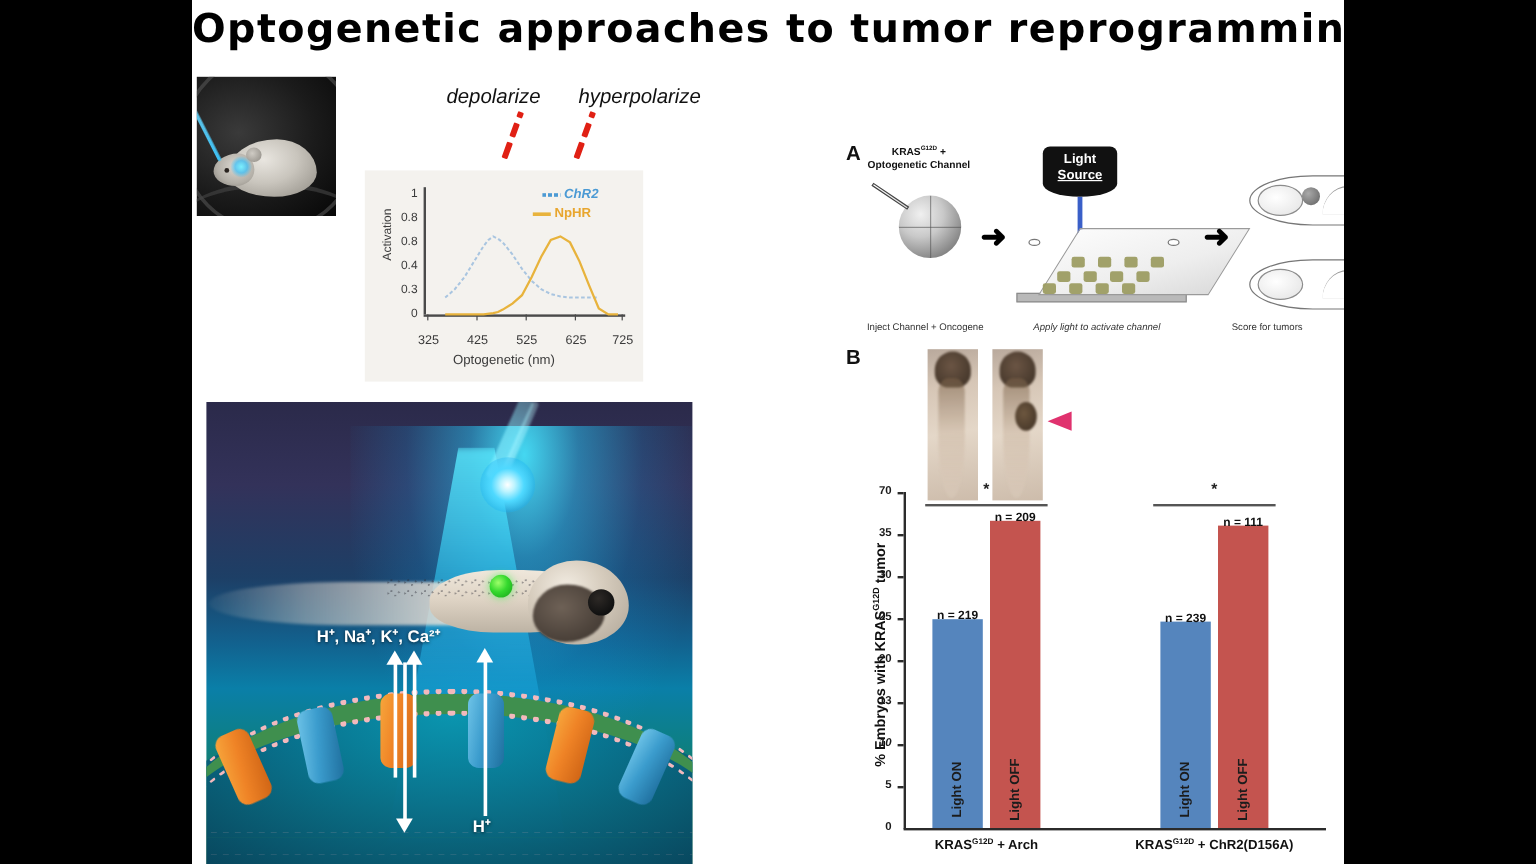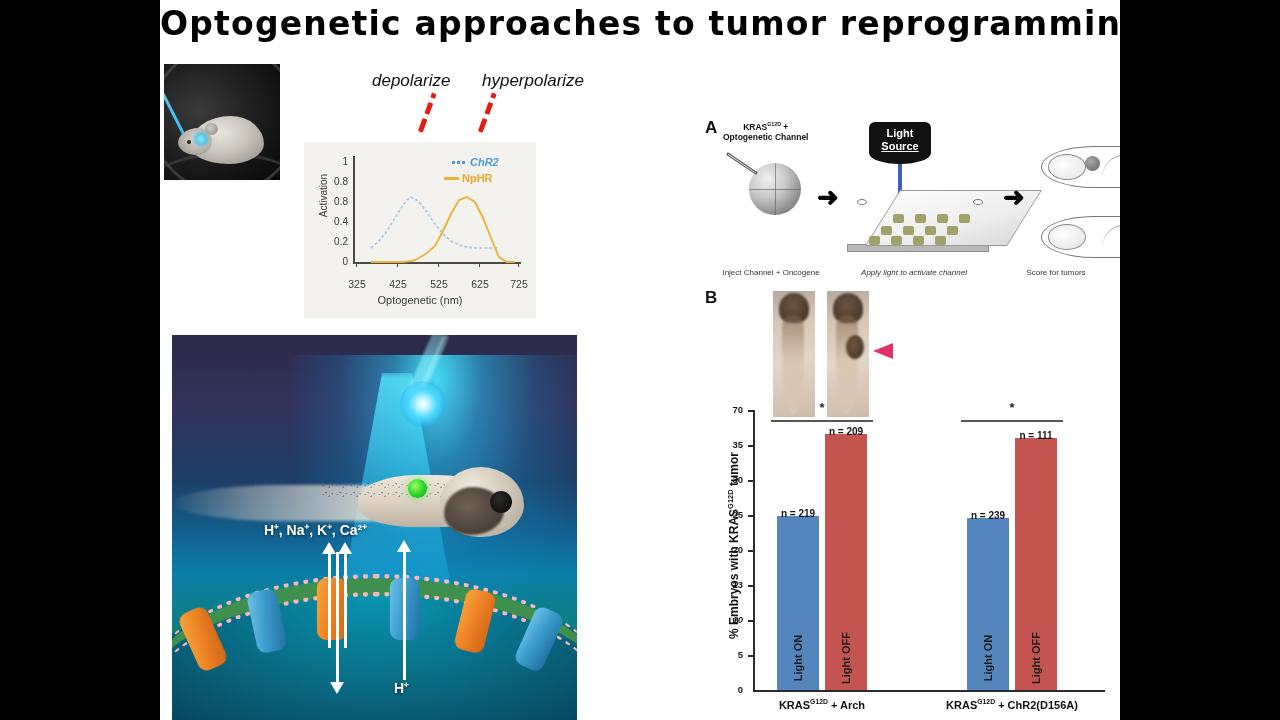--- a/index.html
+++ b/index.html
@@ -402,21 +402,21 @@
 
     <div class="spectrum-box">
       <div class="spectrum-inner">
 
         <div class="spec-ylabel">Activation</div>
 
         <div class="spec-ytick" style="left:18px; top:20px;">1</div>
         <div class="spec-ytick" style="left:18px; top:40px;">0.8</div>
         <div class="spec-ytick" style="left:18px; top:60px;">0.8</div>
         <div class="spec-ytick" style="left:18px; top:80px;">0.4</div>
-        <div class="spec-ytick" style="left:18px; top:100px;">0.2</div>
+        <div class="spec-ytick" style="left:18px; top:100px;">0.3</div>
         <div class="spec-ytick" style="left:18px; top:120px;">0</div>
 
         <div class="spec-axis" style="left:49px; top:14px; width:1.6px; height:106px;"></div>
         <div class="spec-axis" style="left:49px; top:120px; width:168px; height:1.6px;"></div>
 
         <div class="spec-axis" style="left:52px;  top:120px; width:1.4px; height:5px;"></div>
         <div class="spec-axis" style="left:93px;  top:120px; width:1.4px; height:5px;"></div>
         <div class="spec-axis" style="left:134px; top:120px; width:1.4px; height:5px;"></div>
         <div class="spec-axis" style="left:175px; top:120px; width:1.4px; height:5px;"></div>
         <div class="spec-axis" style="left:214px; top:120px; width:1.4px; height:5px;"></div>

